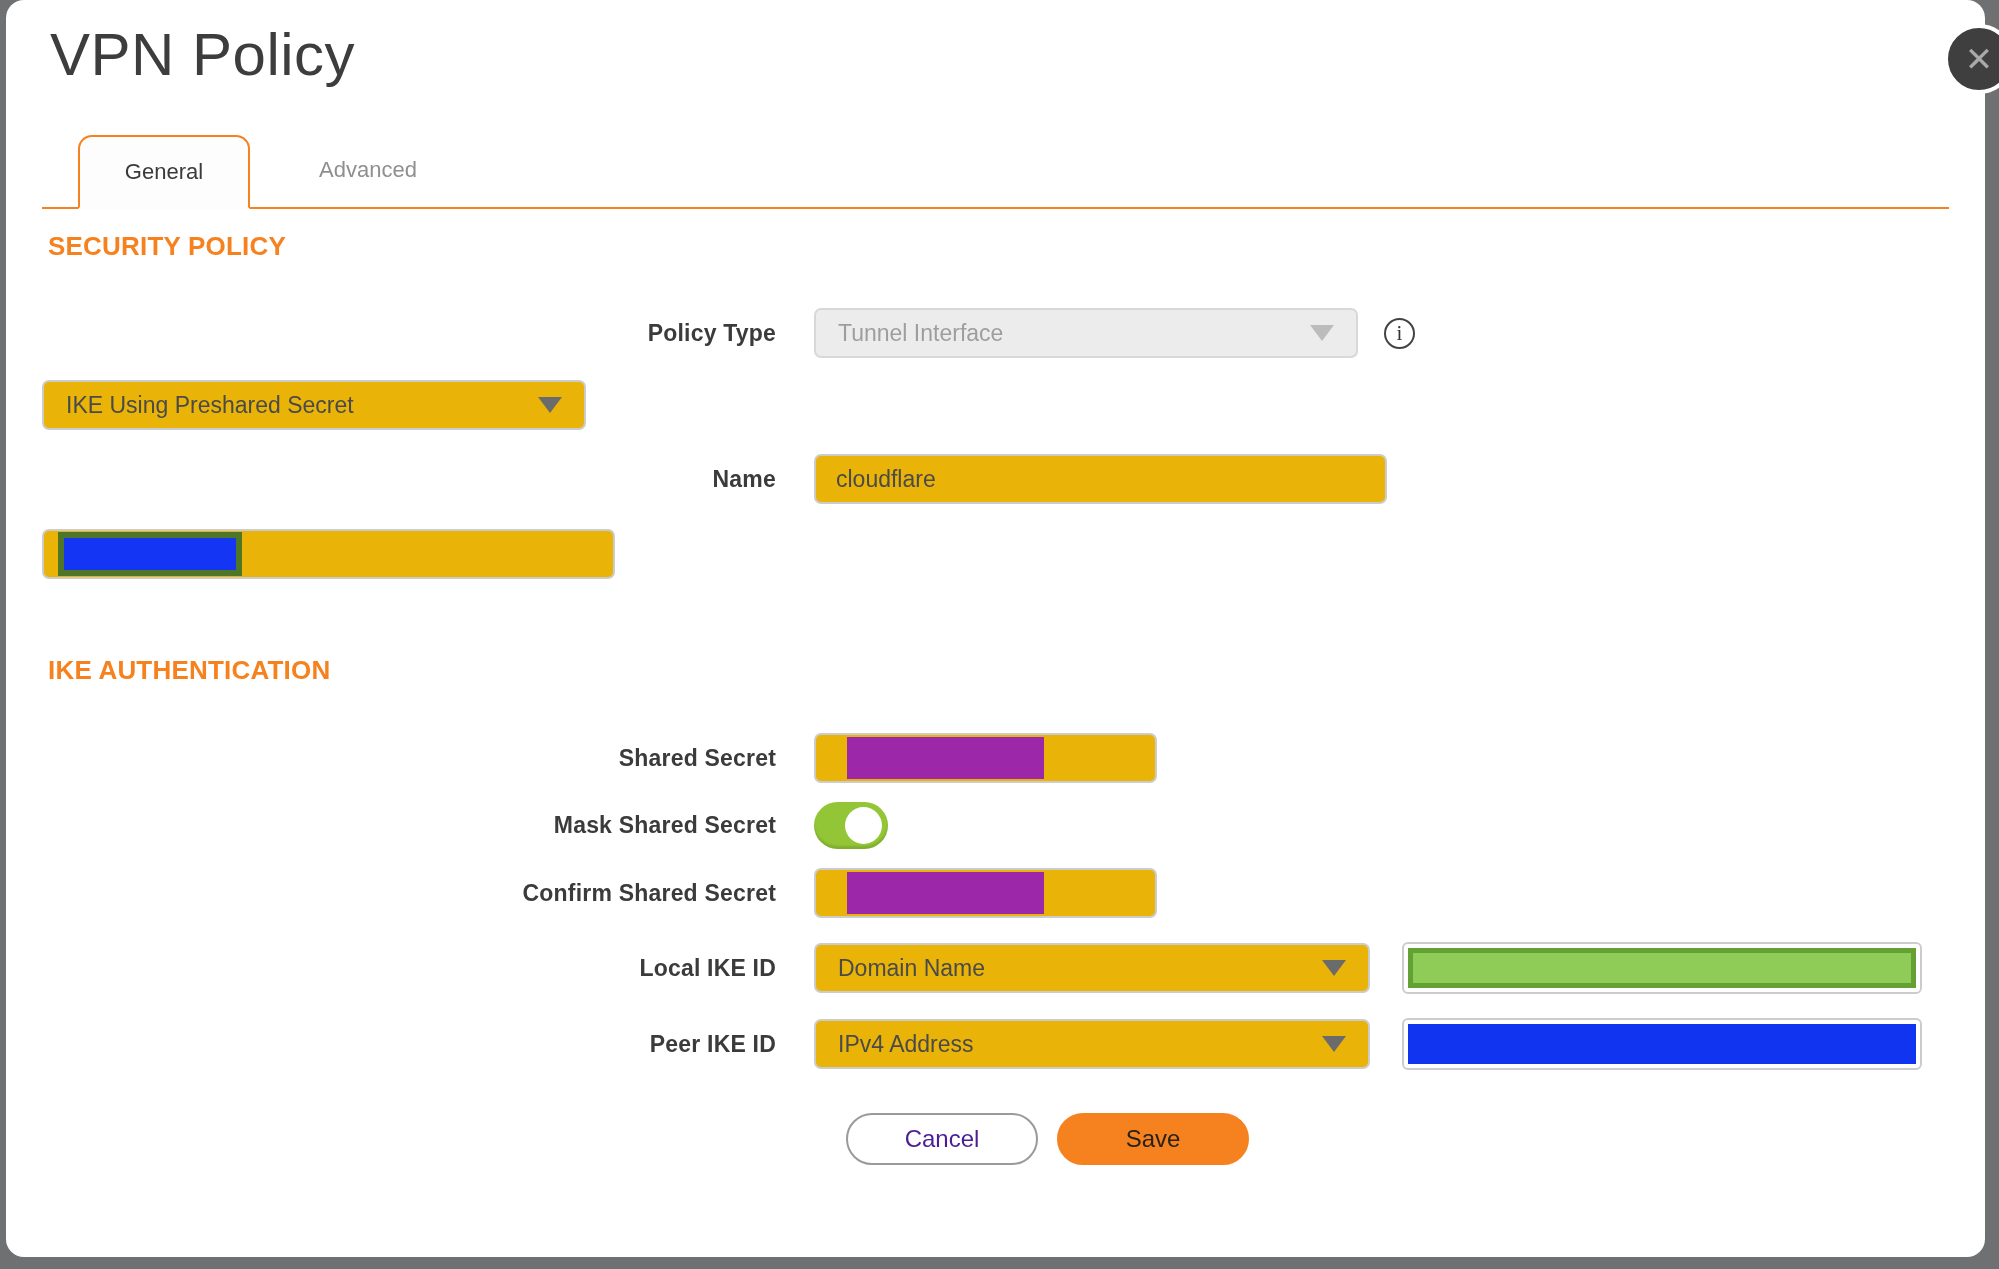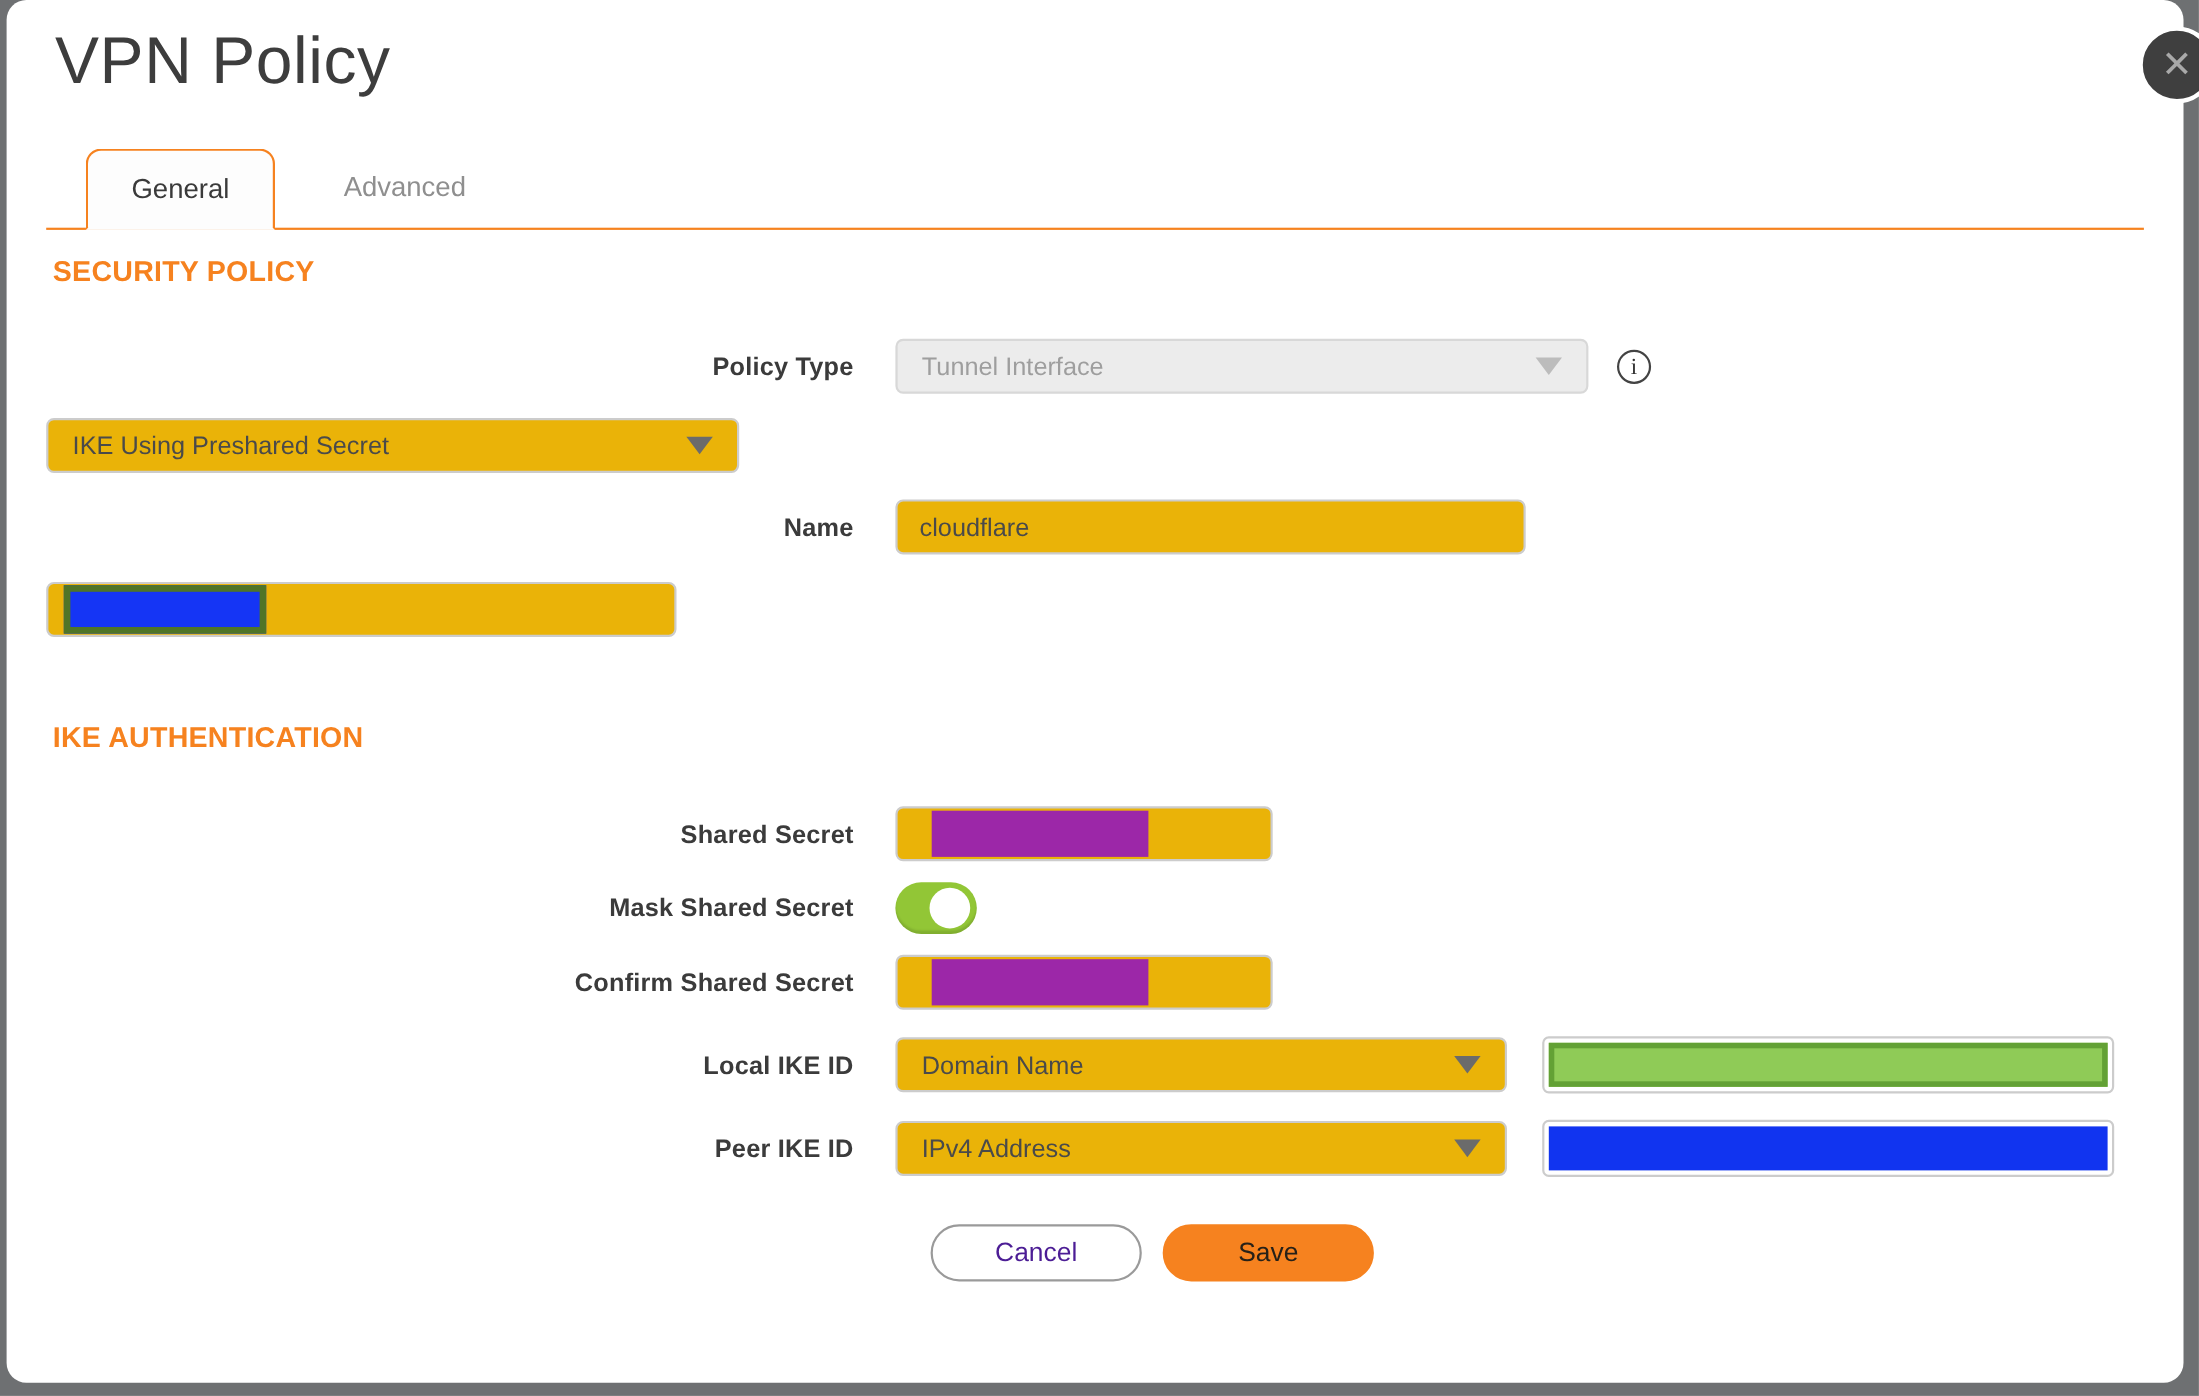--- a/index.html
+++ b/index.html
@@ -31,21 +31,21 @@
   }
   .tabs {
     margin:49px 36px 0 36px;
     height:76px;
     border-bottom:2px solid #F6821F;
     display:flex; align-items:flex-end;
     position:relative;
   }
   .tab {
     height:74px; display:flex; align-items:center; justify-content:center;
-    font-size:25px; cursor:pointer;
+    font-size:22px; cursor:pointer;
   }
   .tab.active {
     width:172px; margin-left:36px; margin-bottom:-2px;
     background:#fdfdfd;
     border:2px solid #F6821F; border-bottom:2px solid #fdfdfd;
     border-radius:14px 14px 0 0;
     color:#3a3a3a; z-index:2;
   }
   .tab.inactive { width:176px; margin-left:30px; color:#8f8f8f; }
   .content { padding:22px 36px 0 36px; }
@@ -62,21 +62,21 @@
     font-size:23px; font-weight:700; color:#3b3b3b;
     padding-right:0; margin-right:38px;
     letter-spacing:0.2px;
   }
   .select, .text-input {
     height:50px; background:#eab308;
     border:2px solid #cccccc; border-radius:7px;
     display:flex; align-items:center;
     font-size:23px; color:#4a4a4a;
   }
-  .select { width:630px; padding:0 22px; justify-content:space-between; cursor:pointer; }
+  .select { width:544px; padding:0 22px; justify-content:space-between; cursor:pointer; }
   .select.narrow { width:556px; }
   .select.disabled { background:#ececec; border-color:#d8d8d8; color:#9e9e9e; cursor:default; }
   .caret {
     width:0; height:0;
     border-left:12px solid transparent;
     border-right:12px solid transparent;
     border-top:16px solid #6b6b6b;
   }
   .select.disabled .caret { border-top-color:#bcbcbc; }
   .text-input { width:573px; padding:0 20px; }

